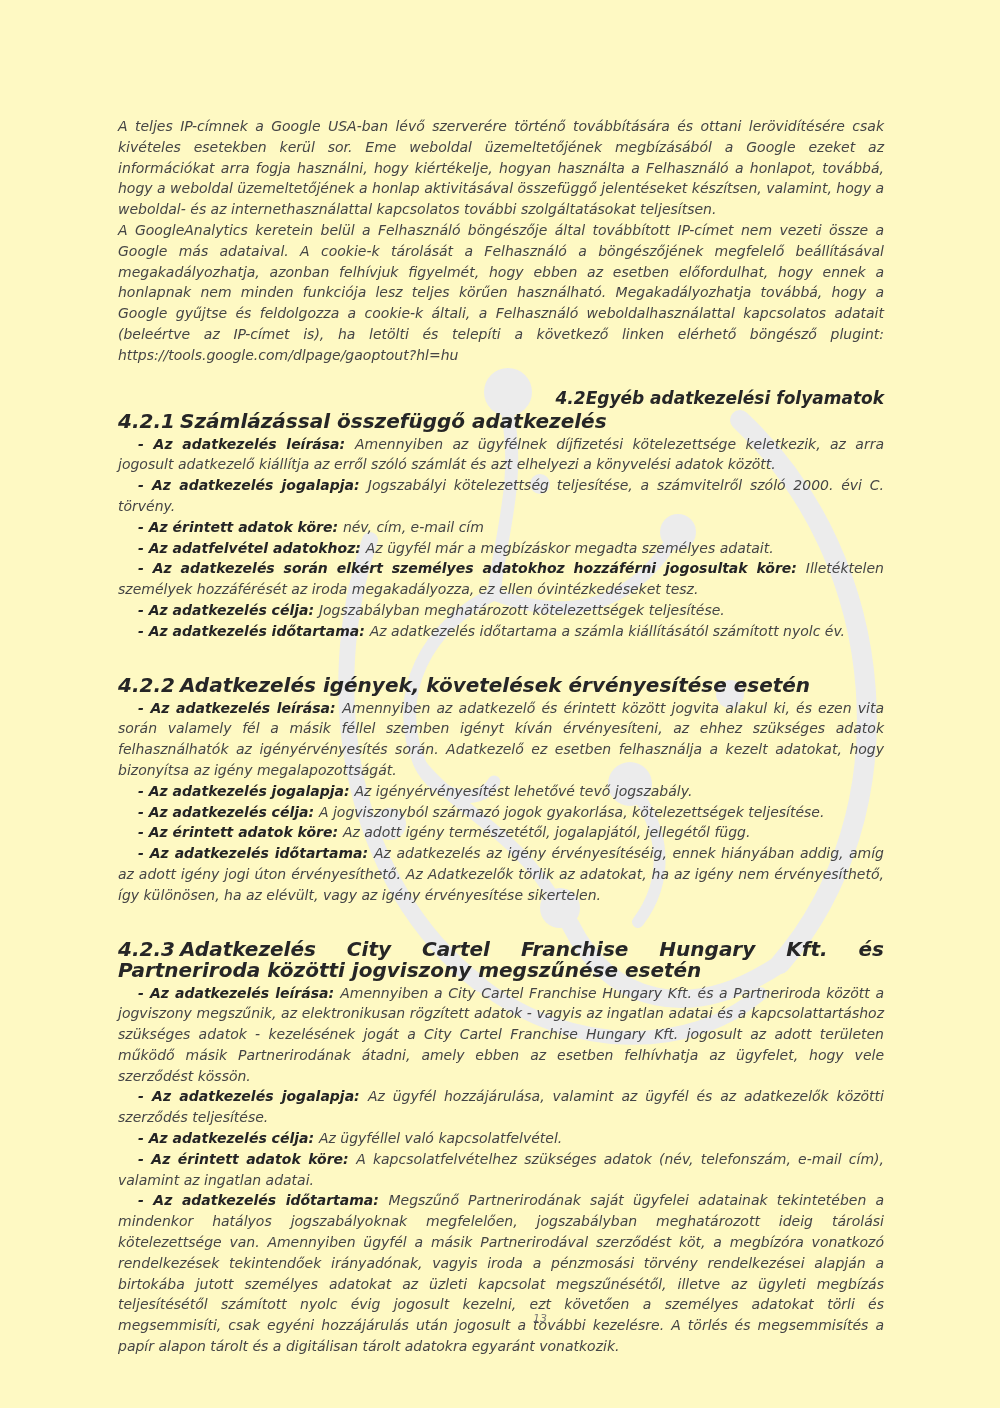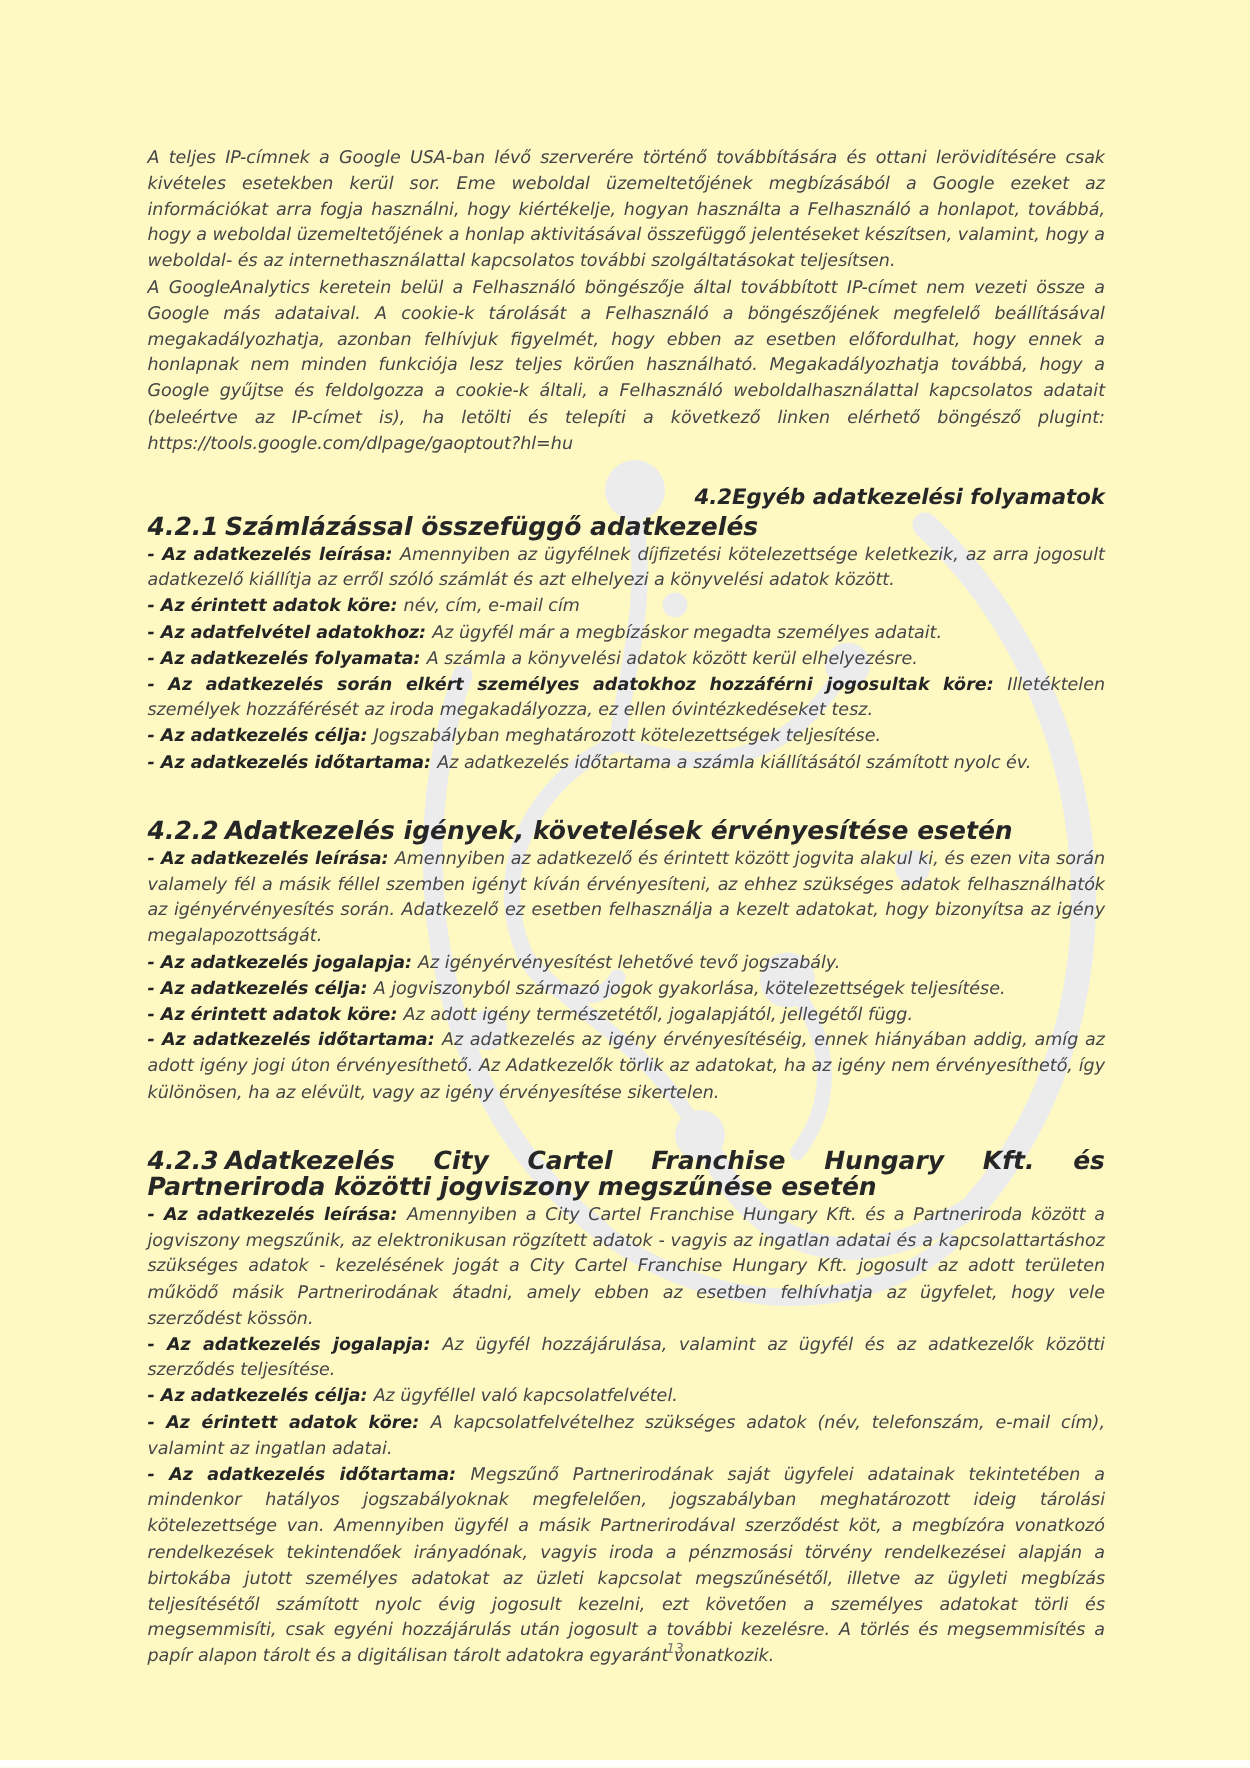--- a/index.html
+++ b/index.html
@@ -27,21 +27,21 @@
     margin:21px 0 2px 0;text-align:right;
   }
   h2.section-title .sec-num{display:inline-block;width:42px;}
   h3.subsection-title{
     font-size:20px;line-height:21px;color:#262626;font-weight:bold;
     margin:0 0 2px 0;text-align:justify;
   }
   h3.subsection-title .sub-num{display:inline-block;width:62px;}
   h3.gap-above{margin-top:33px;}
   .items .item{margin:0;}
-  .item-label{font-weight:bold;color:#242424;}
+  .item-label{font-weight:bold;color:#242424;margin-left:20px;}
   .page-number{
     position:absolute;left:0;top:1312px;width:100%;
     text-align:center;font-size:11px;color:#757575;z-index:1;padding-left:40px;
   }
 </style>
 </head>
 <body>
 
 <div class="page">
 
@@ -74,23 +74,23 @@
 
     <h2 class="section-title">
       <span class="sec-num">4.2</span><span>Egyéb adatkezelési folyamatok</span>
     </h2>
 
     <h3 class="subsection-title">
       <span class="sub-num">4.2.1</span><span>Számlázással összefüggő adatkezelés</span>
     </h3>
     <div class="items">
         <div class="item"><span class="item-label">- Az adatkezelés leírása: </span><span class="item-text">Amennyiben az ügyfélnek díjfizetési kötelezettsége keletkezik, az arra jogosult adatkezelő kiállítja az erről szóló számlát és azt elhelyezi a könyvelési adatok között.</span></div>
+        <div class="item"><span class="item-label">- Az adatkezelés jogalapja: </span><span class="item-text">Jogszabályi kötelezettség teljesítése, a számvitelről szóló 2000. évi C. törvény.</span></div>
         <div class="item"><span class="item-label">- Az érintett adatok köre: </span><span class="item-text">név, cím, e-mail cím</span></div>
         <div class="item"><span class="item-label">- Az adatfelvétel adatokhoz: </span><span class="item-text">Az ügyfél már a megbízáskor megadta személyes adatait.</span></div>
-        <div class="item"><span class="item-label">- Az adatkezelés folyamata: </span><span class="item-text">A számla a könyvelési adatok között kerül elhelyezésre.</span></div>
         <div class="item"><span class="item-label">- Az adatkezelés során elkért személyes adatokhoz hozzáférni jogosultak köre: </span><span class="item-text">Illetéktelen személyek hozzáférését az iroda megakadályozza, ez ellen óvintézkedéseket tesz.</span></div>
         <div class="item"><span class="item-label">- Az adatkezelés célja: </span><span class="item-text">Jogszabályban meghatározott kötelezettségek teljesítése.</span></div>
         <div class="item"><span class="item-label">- Az adatkezelés időtartama: </span><span class="item-text">Az adatkezelés időtartama a számla kiállításától számított nyolc év.</span></div>
       </div>
 
     <h3 class="subsection-title gap-above">
       <span class="sub-num">4.2.2</span><span>Adatkezelés igények, követelések érvényesítése esetén</span>
     </h3>
     <div class="items">
         <div class="item"><span class="item-label">- Az adatkezelés leírása: </span><span class="item-text">Amennyiben az adatkezelő és érintett között jogvita alakul ki, és ezen vita során valamely fél a másik féllel szemben igényt kíván érvényesíteni, az ehhez szükséges adatok felhasználhatók az igényérvényesítés során. Adatkezelő ez esetben felhasználja a kezelt adatokat, hogy bizonyítsa az igény megalapozottságát.</span></div>

